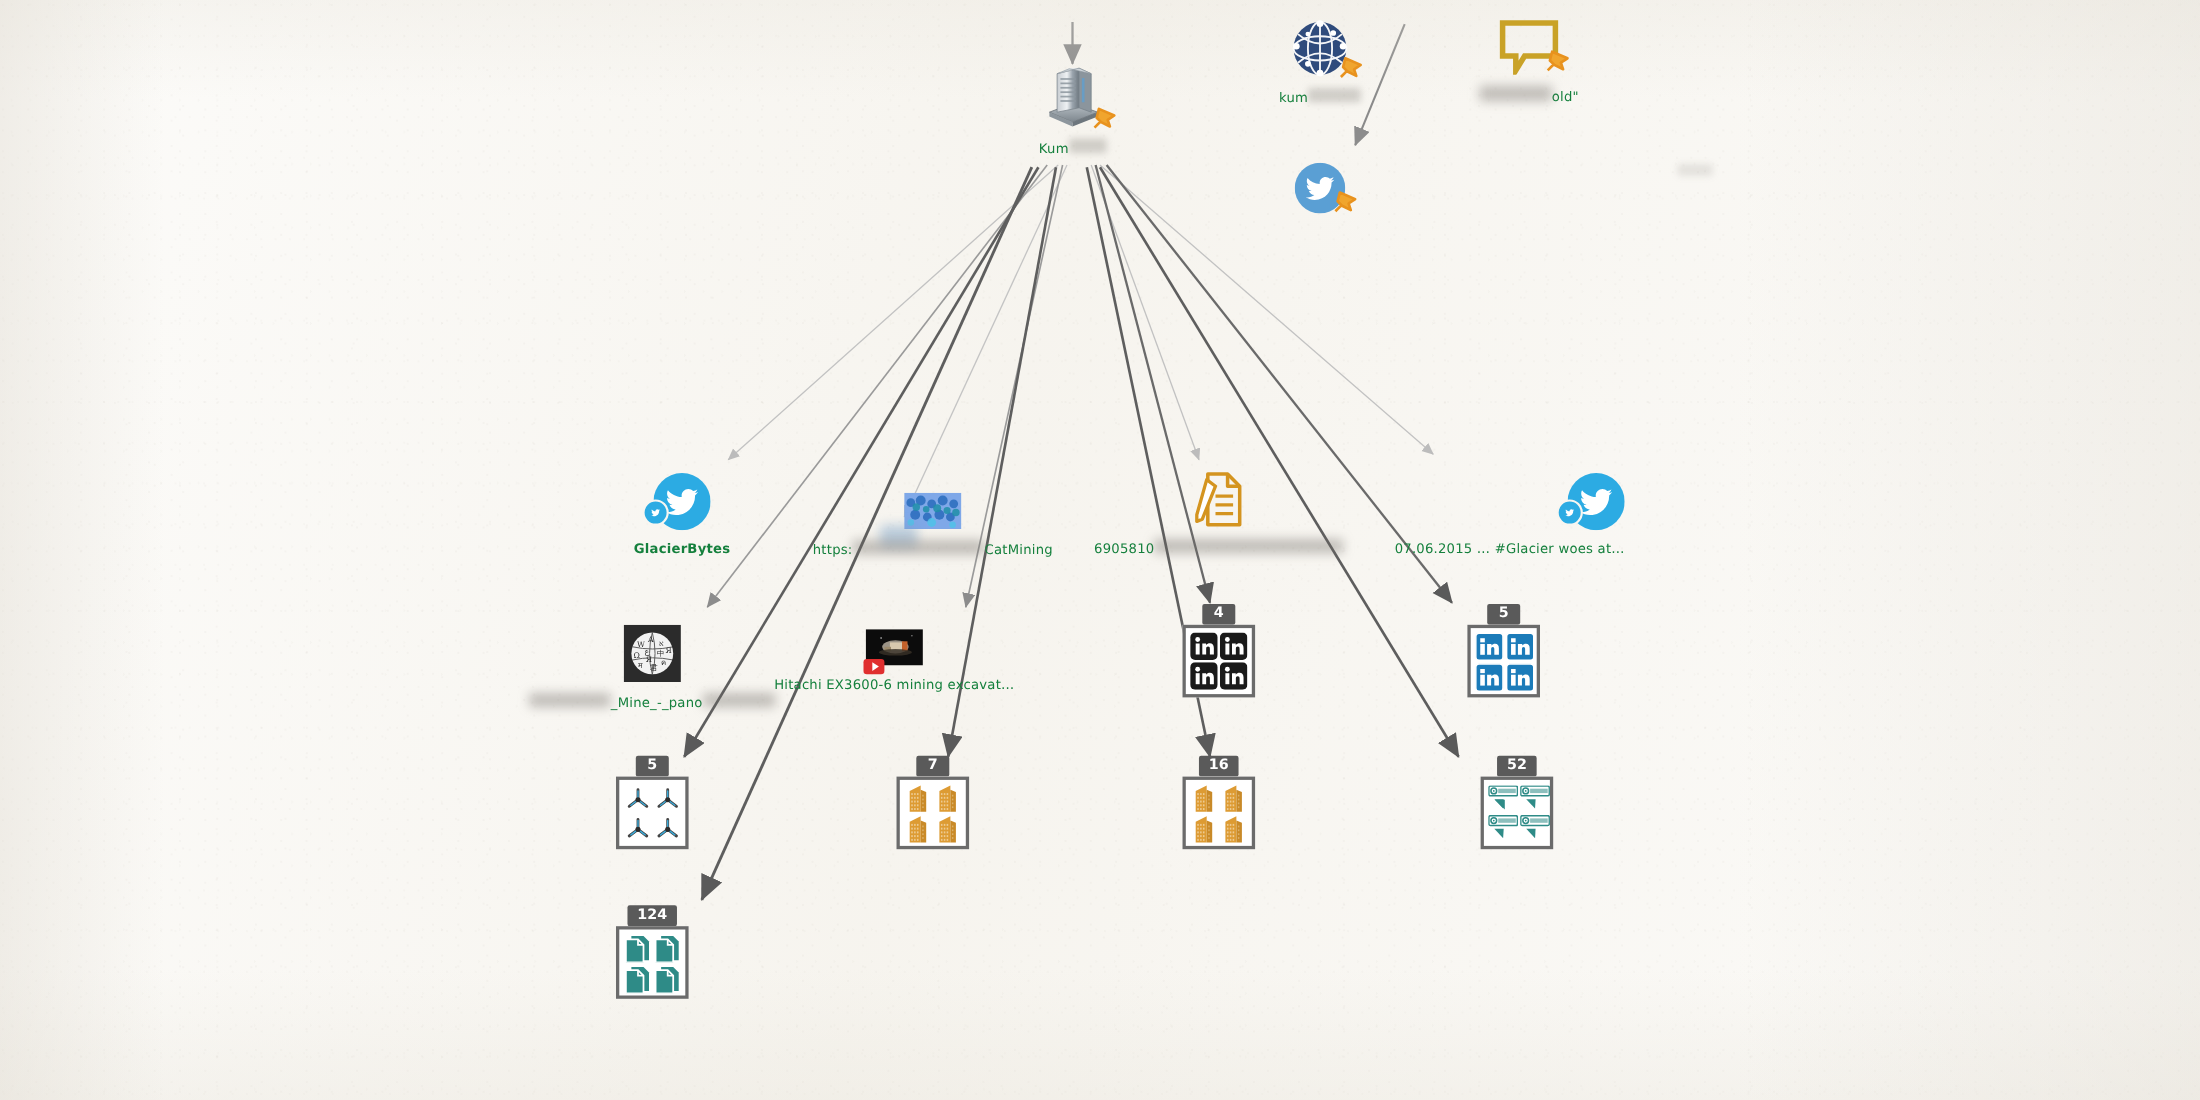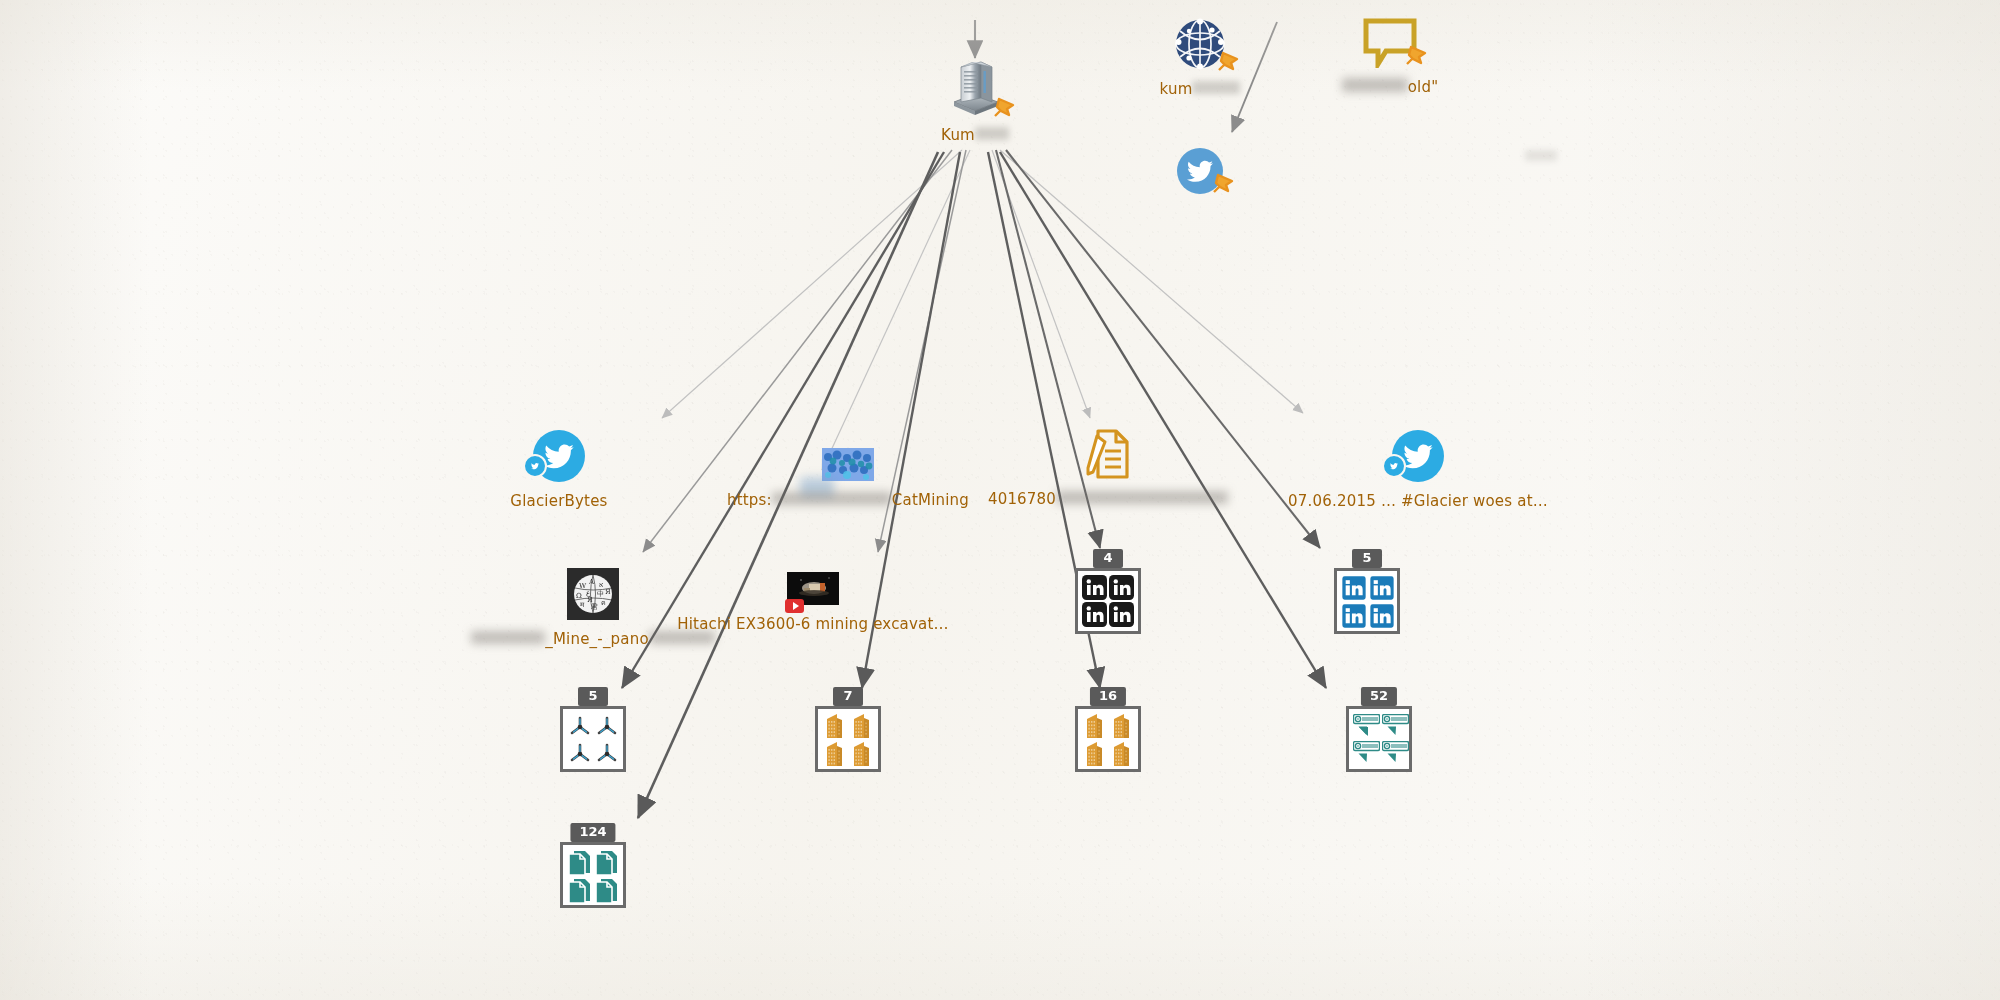--- a/index.html
+++ b/index.html
@@ -44,22 +44,22 @@
     text-align: center;
     width: 240px;
   }
   .node-icon-wrap {
     position: relative;
     display: inline-block;
     line-height: 0;
   }
   .node-label {
     margin-top: 6px;
-    font-size: 15px;
-    color: #a16207;
+    font-size: 12px;
+    color: #15803d;
     font-family: "DejaVu Sans", sans-serif;
     letter-spacing: 0.2px;
     white-space: nowrap;
   }
   .redacted {
     display: inline-block;
     background: rgba(120,116,110,0.30);
     color: transparent;
     border-radius: 2px;
     filter: blur(3.4px);
@@ -300,21 +300,21 @@
       <path d="M5,20 L11,14 M9,3 L23,9 L17,13 L19,19 L11,15 L7,11 z" stroke="#e8921e" stroke-width="2.4" fill="#f0a52e" stroke-linejoin="round"></path>
     </svg>
   </div>
   <div class="node-label"></div>
 </div>
 
 <div class="floating-text" style="left:1525px; top:148px;">
   <span class="redacted" style="width:32px;height:11px;opacity:0.55;"></span>
 </div>
 
-<div class="node" style="left:559px; top:430px;">
+<div class="node" style="left:620px; top:430px;font-weight:bold;">
   <div class="node-icon-wrap">
     <svg width="52" height="52" viewBox="0 0 46 46">
       <circle cx="23" cy="23" r="23" fill="#2cabe3"></circle>
       <path d="M36,15.3c-0.9,0.4-1.9,0.7-3,0.8c1.1-0.6,1.9-1.7,2.3-2.9c-1,0.6-2.1,1-3.3,1.3c-1-1-2.4-1.7-3.9-1.7
                c-3,0-5.4,2.4-5.4,5.3c0,0.4,0,0.8,0.1,1.2c-4.5-0.2-8.5-2.3-11.1-5.5c-0.5,0.8-0.7,1.7-0.7,2.7c0,1.8,0.9,3.5,2.4,4.4
                c-0.9,0-1.7-0.3-2.4-0.7c0,0,0,0,0,0.1c0,2.6,1.9,4.7,4.3,5.2c-0.4,0.1-0.9,0.2-1.4,0.2c-0.3,0-0.7,0-1-0.1
                c0.7,2.1,2.6,3.6,5,3.7c-1.8,1.4-4.1,2.2-6.6,2.2c-0.4,0-0.9,0-1.3-0.1c2.4,1.5,5.2,2.4,8.2,2.4c9.9,0,15.3-8.1,15.3-15.1
                c0-0.2,0-0.5,0-0.7C34.4,17.2,35.3,16.3,36,15.3z" fill="#ffffff"></path>
     </svg>
     <span class="subbadge">
@@ -368,25 +368,25 @@
       <path d="M31,3 V14 H42" fill="none" stroke="#d4941f" stroke-width="3.2" stroke-linejoin="round"></path>
       <g stroke="#d4941f" stroke-width="3" stroke-linecap="butt">
         <line x1="20" y1="23" x2="36" y2="23"></line>
         <line x1="20" y1="31" x2="36" y2="31"></line>
         <line x1="20" y1="39" x2="36" y2="39"></line>
       </g>
       <path d="M12,8 L20,14 L8,44 L3,46 L3,40 Z" fill="#ffffff" stroke="#d4941f" stroke-width="3" stroke-linejoin="round"></path>
     </svg>
   </div>
   <div class="node-label">
-    <span>4016780</span><span class="redacted redacted-strong" style="width:172px;height:13px;"></span>
-  </div>
-</div>
-
-<div class="node" style="left:1418px; top:430px; width:300px;">
+    <span>6905810</span><span class="redacted redacted-strong" style="width:172px;height:13px;"></span>
+  </div>
+</div>
+
+<div class="node" style="left:1327px; top:430px; width:300px;text-align:right;">
   <div class="node-icon-wrap">
     <svg width="52" height="52" viewBox="0 0 46 46">
       <circle cx="23" cy="23" r="23" fill="#2cabe3"></circle>
       <path d="M36,15.3c-0.9,0.4-1.9,0.7-3,0.8c1.1-0.6,1.9-1.7,2.3-2.9c-1,0.6-2.1,1-3.3,1.3c-1-1-2.4-1.7-3.9-1.7
                c-3,0-5.4,2.4-5.4,5.3c0,0.4,0,0.8,0.1,1.2c-4.5-0.2-8.5-2.3-11.1-5.5c-0.5,0.8-0.7,1.7-0.7,2.7c0,1.8,0.9,3.5,2.4,4.4
                c-0.9,0-1.7-0.3-2.4-0.7c0,0,0,0,0,0.1c0,2.6,1.9,4.7,4.3,5.2c-0.4,0.1-0.9,0.2-1.4,0.2c-0.3,0-0.7,0-1-0.1
                c0.7,2.1,2.6,3.6,5,3.7c-1.8,1.4-4.1,2.2-6.6,2.2c-0.4,0-0.9,0-1.3-0.1c2.4,1.5,5.2,2.4,8.2,2.4c9.9,0,15.3-8.1,15.3-15.1
                c0-0.2,0-0.5,0-0.7C34.4,17.2,35.3,16.3,36,15.3z" fill="#ffffff"></path>
     </svg>
     <span class="subbadge">

